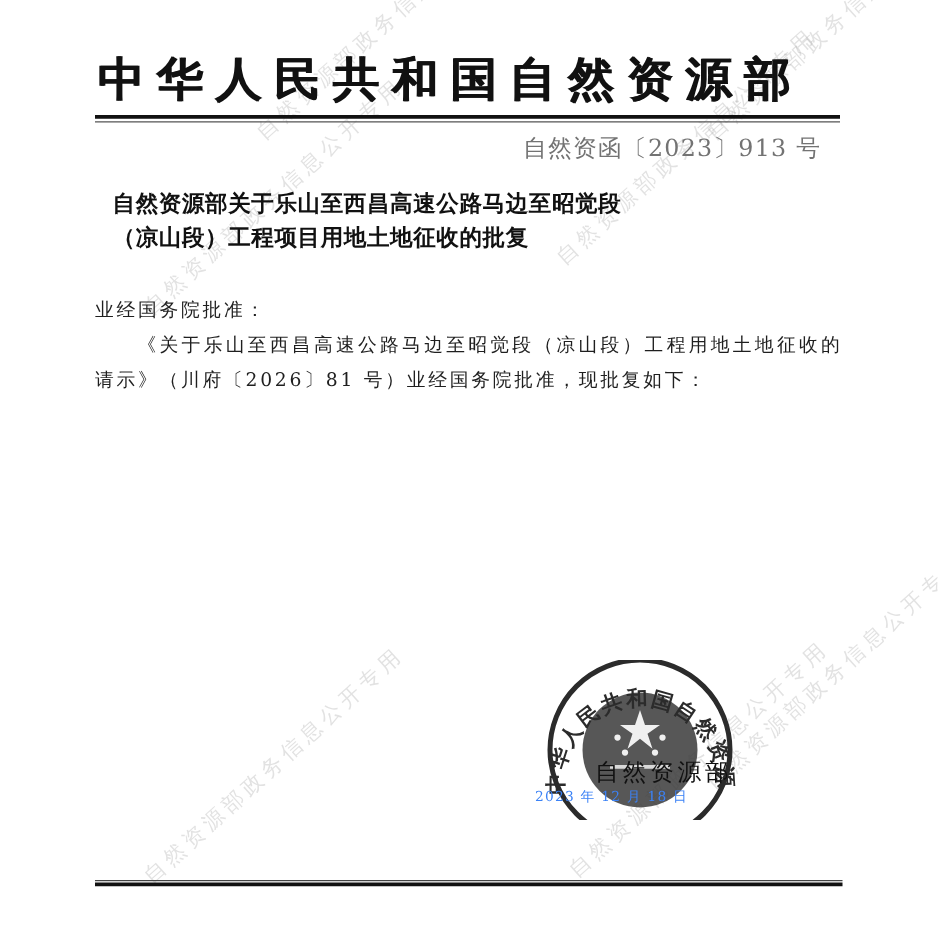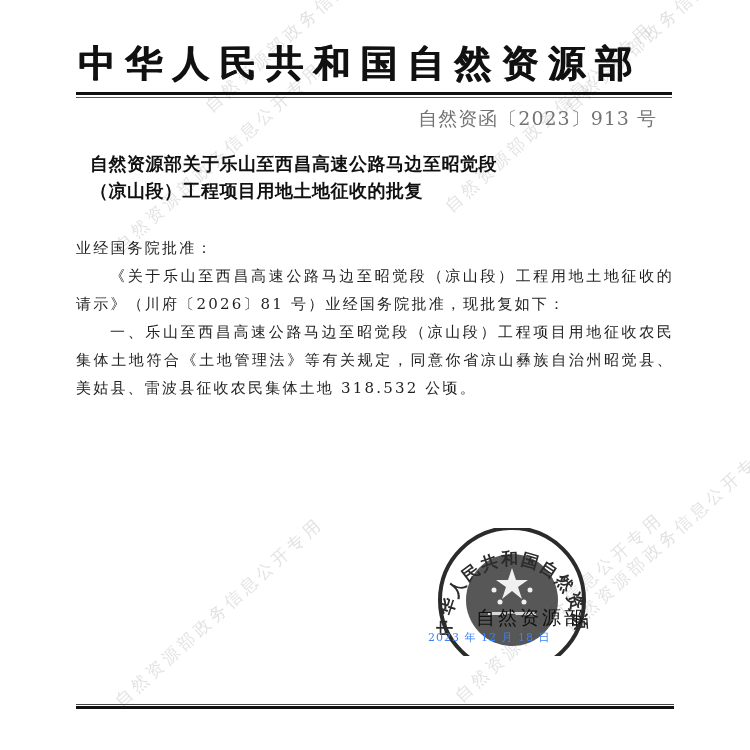--- a/index.html
+++ b/index.html
@@ -65,21 +65,20 @@
   <div class="docno">自然资函〔2023〕913 号</div>
 
   <div class="title">
     <div>自然资源部关于乐山至西昌高速公路马边至昭觉段</div>
     <div>（凉山段）工程项目用地土地征收的批复</div>
   </div>
 
   <div class="body">
     <p>业经国务院批准：</p>
     <p class="indent">《关于乐山至西昌高速公路马边至昭觉段（凉山段）工程用地土地征收的请示》（川府〔2026〕81 号）业经国务院批准，现批复如下：</p>
-    <p class="indent">一、乐山至西昌高速公路马边至昭觉段（凉山段）工程项目用地征收农民集体土地符合《土地管理法》等有关规定，同意你省凉山彝族自治州昭觉县、美姑县、雷波县征收农民集体土地 318.532 公顷。</p>
   </div>
 
   <svg class="seal" viewBox="0 0 165 128">
     <defs>
       <path id="sealArc" d="M 22 112 A 62 62 0 1 1 143 112"></path>
     </defs>
     <circle cx="82" cy="72" r="72" fill="none" stroke="#2b2b2b" stroke-width="4"></circle>
     <circle cx="82" cy="72" r="46" fill="#3a3a3a" opacity="0.85"></circle>
     <polygon points="82,40 86,52 98,52 88,59 92,71 82,63 72,71 76,59 66,52 78,52" fill="#f0f0f0"></polygon>
     <circle cx="64" cy="62" r="2.5" fill="#f0f0f0"></circle>

